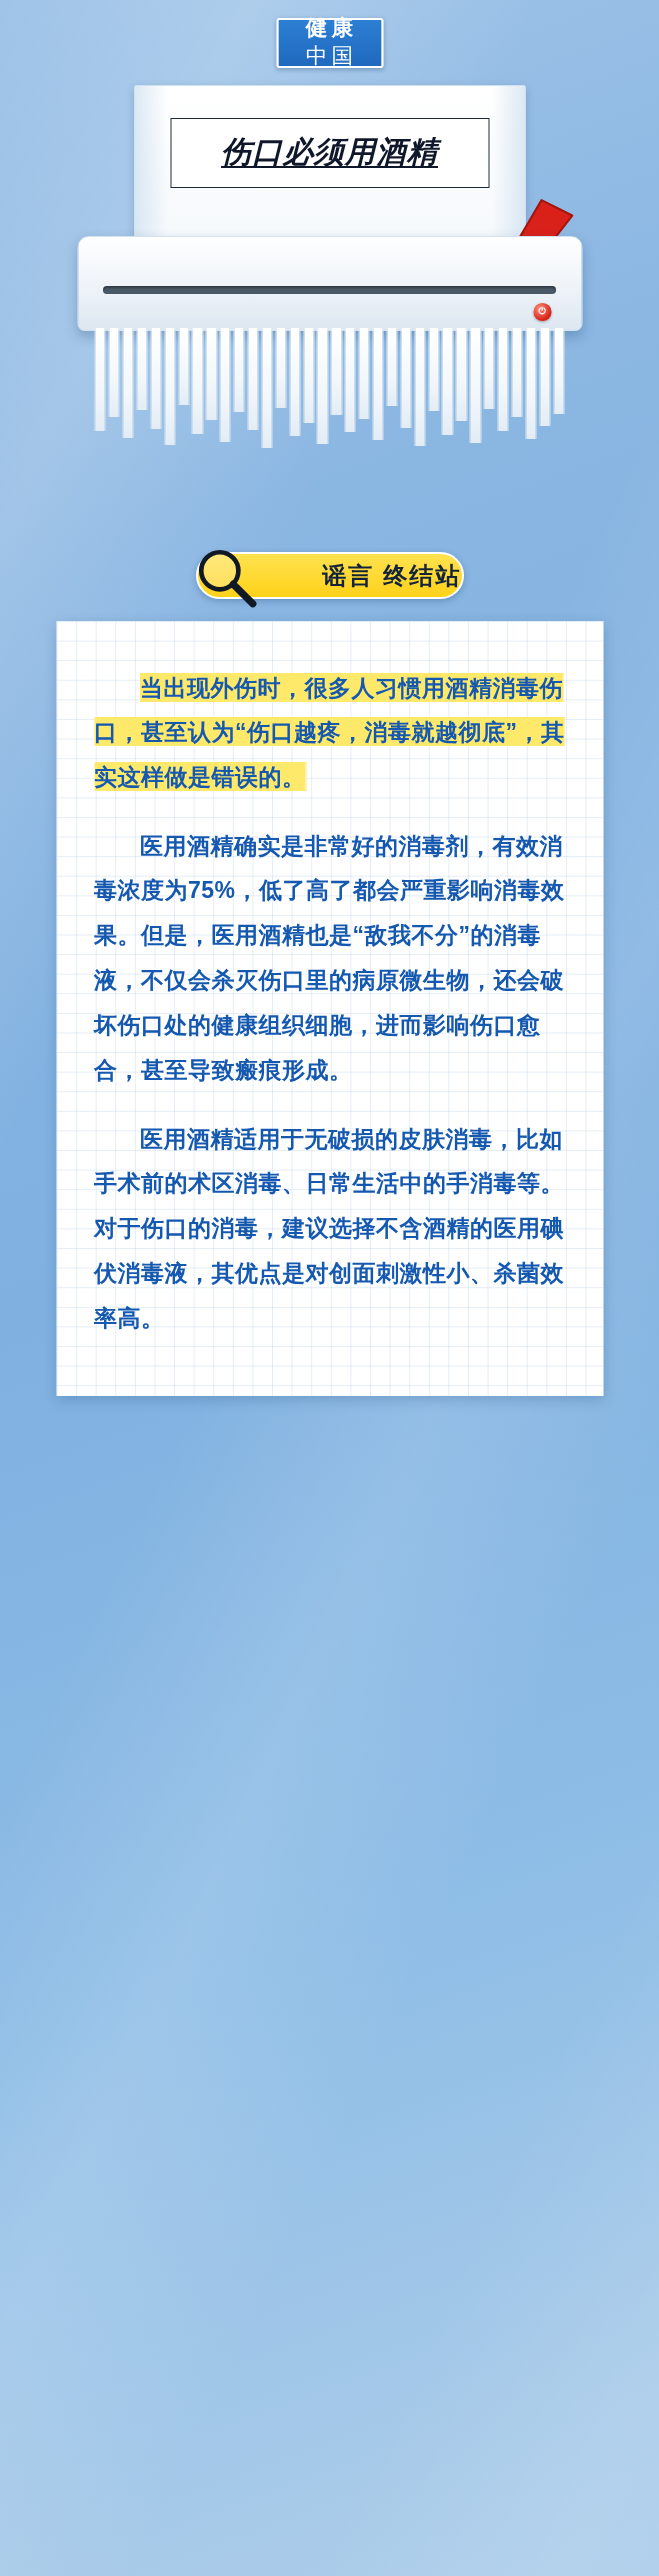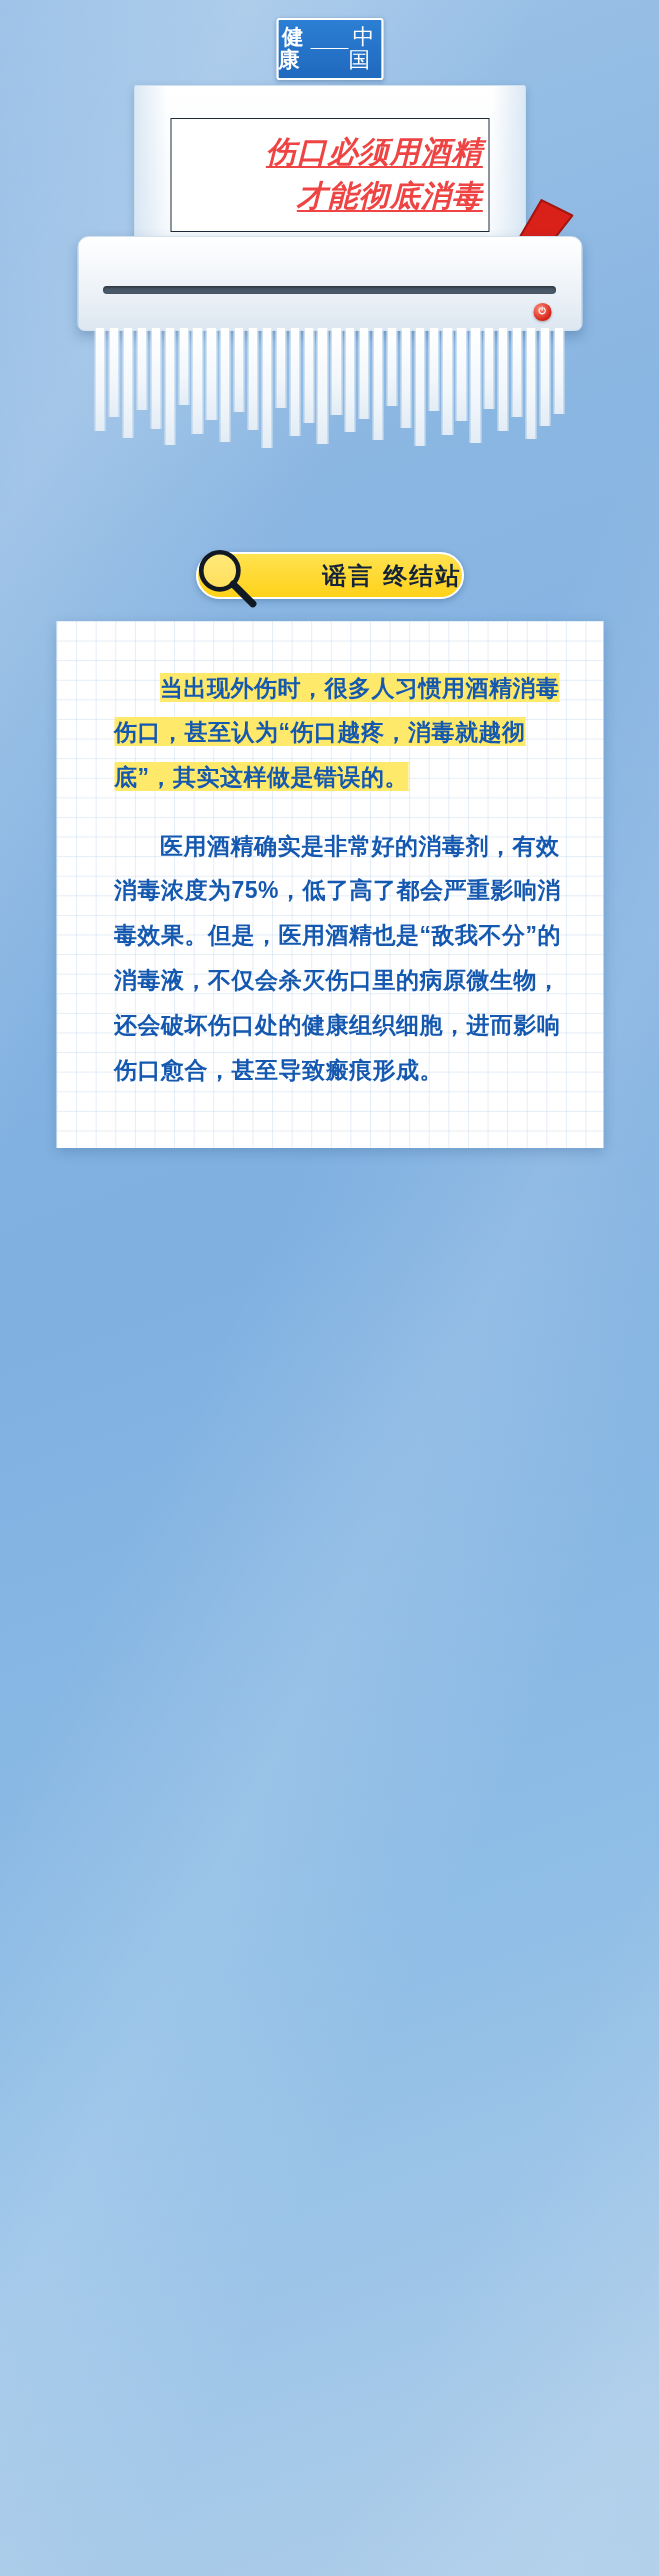--- a/index.html
+++ b/index.html
@@ -29,26 +29,26 @@
       linear-gradient(to bottom, rgba(255,255,255,0.16) 0.5px, transparent 0.5px);
     background-size: 24px 24px;
     pointer-events: none;
   }
 
   
   .logo-wrap {
     position: absolute;
     left: 50%; transform: translateX(-50%);
     top: 17.5px;
-    width: 107px; height: 62px;
+    width: 107px; height: 50px;
     background: linear-gradient(180deg,#2c7fd4 0%, #1f69be 100%);
     border: 2.1px solid #ffffff;
     border-radius: 3.1px;
     box-shadow: 0 1.5px 4.1px rgba(10,50,100,0.28);
-    display: flex; 
+    display: flex; flex-direction: column;
     align-items: center; justify-content: center;
     color: #ffffff;
   }
   .logo-line1 {
     font-size: 21.6px; font-weight: bold; letter-spacing: 4.1px;
     line-height: 1.05; text-indent: 4.1px;
   }
   .logo-div {
     width: 65px; height: 1.5px; background: #ffffff; margin: 2.6px 0 2.6px 0;
   }
@@ -84,28 +84,27 @@
     top: 37px;
     width: 319px;
     padding: 11.3px 5.2px 13.4px 5.2px;
     border: 1.5px solid #1d2a38;
     background: #ffffff;
     text-align: center;
   }
   .headline-line {
     font-size: 30px;
     font-weight: bold;
-    color: #ef4444;
+    color: #0f172a;
     letter-spacing: 1px;
     line-height: 1.45;
     font-style: italic;
     text-decoration: underline;
     text-decoration-thickness: 2.1px;
     text-underline-offset: 4.1px;
-    text-align: right;
   }
 
   .shred-body {
     position: absolute;
     left: 50%; transform: translateX(-50%);
     top: 155px;
     width: 505px; height: 95px;
     background: linear-gradient(180deg,#ffffff 0%, #eef3f8 55%, #dde7f1 100%);
     border-radius: 11.3px 11.3px 7.2px 7.2px;
     box-shadow: 0 5.2px 11.3px rgba(15,55,105,0.25);
@@ -174,21 +173,21 @@
   }
 
   
   .card {
     position: absolute;
     left: 50%; transform: translateX(-50%);
     top: 621px;
     width: 547px;
     background: #ffffff;
     box-shadow: 0 4.1px 12.4px rgba(20,60,110,0.22);
-    padding: 44px 38px 31px 58px;
+    padding: 44px 38px 31px 38px;
   }
   .card-grid {
     position: absolute; inset: 0;
     background-image:
       linear-gradient(to right, rgba(168,198,226,0.30) 0.5px, transparent 0.5px),
       linear-gradient(to bottom, rgba(168,198,226,0.30) 0.5px, transparent 0.5px);
     background-size: 19.6px 19.6px;
     pointer-events: none;
   }
   .para {
@@ -221,21 +220,20 @@
 
 <div class="shred-scene">
 
   <div class="shred-paper">
     <div class="paper-fold-l"></div>
     <div class="paper-fold-r"></div>
   </div>
 
   <div class="headline-box">
     <div class="headline-line">伤口必须用酒精</div>
-    <div class="headline-line">才能彻底消毒</div>
   </div>
 
   <svg class="check-mark" viewBox="0 0 310 230">
     <path d="M232 10 L150 150 L96 104 L34 160 L150 222 L292 40 Z" fill="#d9211a" stroke="#a5150f" stroke-width="4" stroke-linejoin="round"></path>
   </svg>
 
   <div class="shred-body">
     <div class="shred-led">⏻</div>
   </div>
 
@@ -285,14 +283,15 @@
   <div class="stamp-text">谣言 终结站</div>
 </div>
 
 <div class="card">
   <div class="card-grid"></div>
 
   <div class="para hl">
     <span>当出现外伤时，很多人习惯用酒精消毒伤口，甚至认为“伤口越疼，消毒就越彻底”，其实这样做是错误的。</span>
   </div>
   <div class="para">医用酒精确实是非常好的消毒剂，有效消毒浓度为75%，低了高了都会严重影响消毒效果。但是，医用酒精也是“敌我不分”的消毒液，不仅会杀灭伤口里的病原微生物，还会破坏伤口处的健康组织细胞，进而影响伤口愈合，甚至导致瘢痕形成。</div>
+  <div class="para">医用酒精适用于无破损的皮肤消毒，比如手术前的术区消毒、日常生活中的手消毒等。对于伤口的消毒，建议选择不含酒精的医用碘伏消毒液，其优点是对创面刺激性小、杀菌效率高。</div>
 </div>
 
 
 </body></html>

